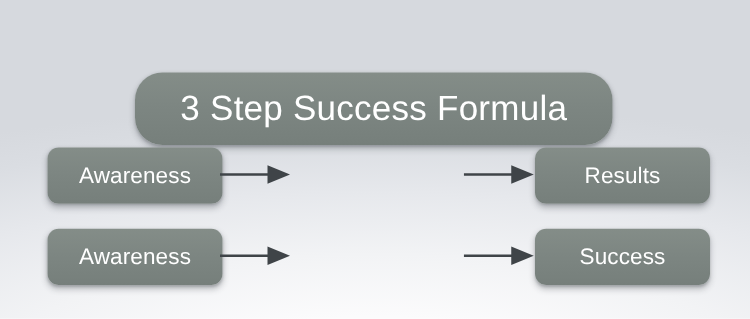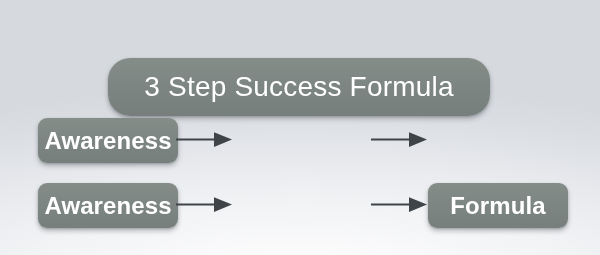--- a/index.html
+++ b/index.html
@@ -53,22 +53,22 @@
     border-radius: 22px;
     font-size: 28px;
     font-weight: 300;
     letter-spacing: 0.2px;
     margin-top: 46px;
   }
 
   .box.step-box {
     width: 140px;
     height: 45px;
-    font-size: 24px;
-    font-weight: 700;
+    font-size: 18px;
+    font-weight: 400;
     letter-spacing: 0.1px;
   }
 
   .r1 { top: 118px; }
   .r2 { top: 183px; }
 
   .c1 { left: 38px; }
   .c2 { left: 233px; }
   .c3 { left: 428px; }
 
@@ -102,33 +102,34 @@
   </div>
 
 
   <div class="arrow a-r1 a-c2">
     <svg width="62" height="20" viewBox="0 0 62 20" xmlns="http://www.w3.org/2000/svg">
       <path d="M0 8.6 H40 V10.6 H0 Z" fill="#3f4448"></path>
       <path d="M38 2.2 L56 9.6 L38 17 Z" fill="#3f4448"></path>
     </svg>
   </div>
 
+  <div class="box step-box r1 c3">Results</div>
 
   <div class="box step-box r2 c1">Awareness</div>
 
   <div class="arrow a-r2 a-c1">
     <svg width="62" height="20" viewBox="0 0 62 20" xmlns="http://www.w3.org/2000/svg">
       <path d="M0 8.6 H40 V10.6 H0 Z" fill="#3f4448"></path>
       <path d="M38 2.2 L56 9.6 L38 17 Z" fill="#3f4448"></path>
     </svg>
   </div>
 
 
   <div class="arrow a-r2 a-c2">
     <svg width="62" height="20" viewBox="0 0 62 20" xmlns="http://www.w3.org/2000/svg">
       <path d="M0 8.6 H40 V10.6 H0 Z" fill="#3f4448"></path>
       <path d="M38 2.2 L56 9.6 L38 17 Z" fill="#3f4448"></path>
     </svg>
   </div>
 
-  <div class="box step-box r2 c3">Formula</div>
+  <div class="box step-box r2 c3">Success</div>
 
 </div>
 
 </body></html>

